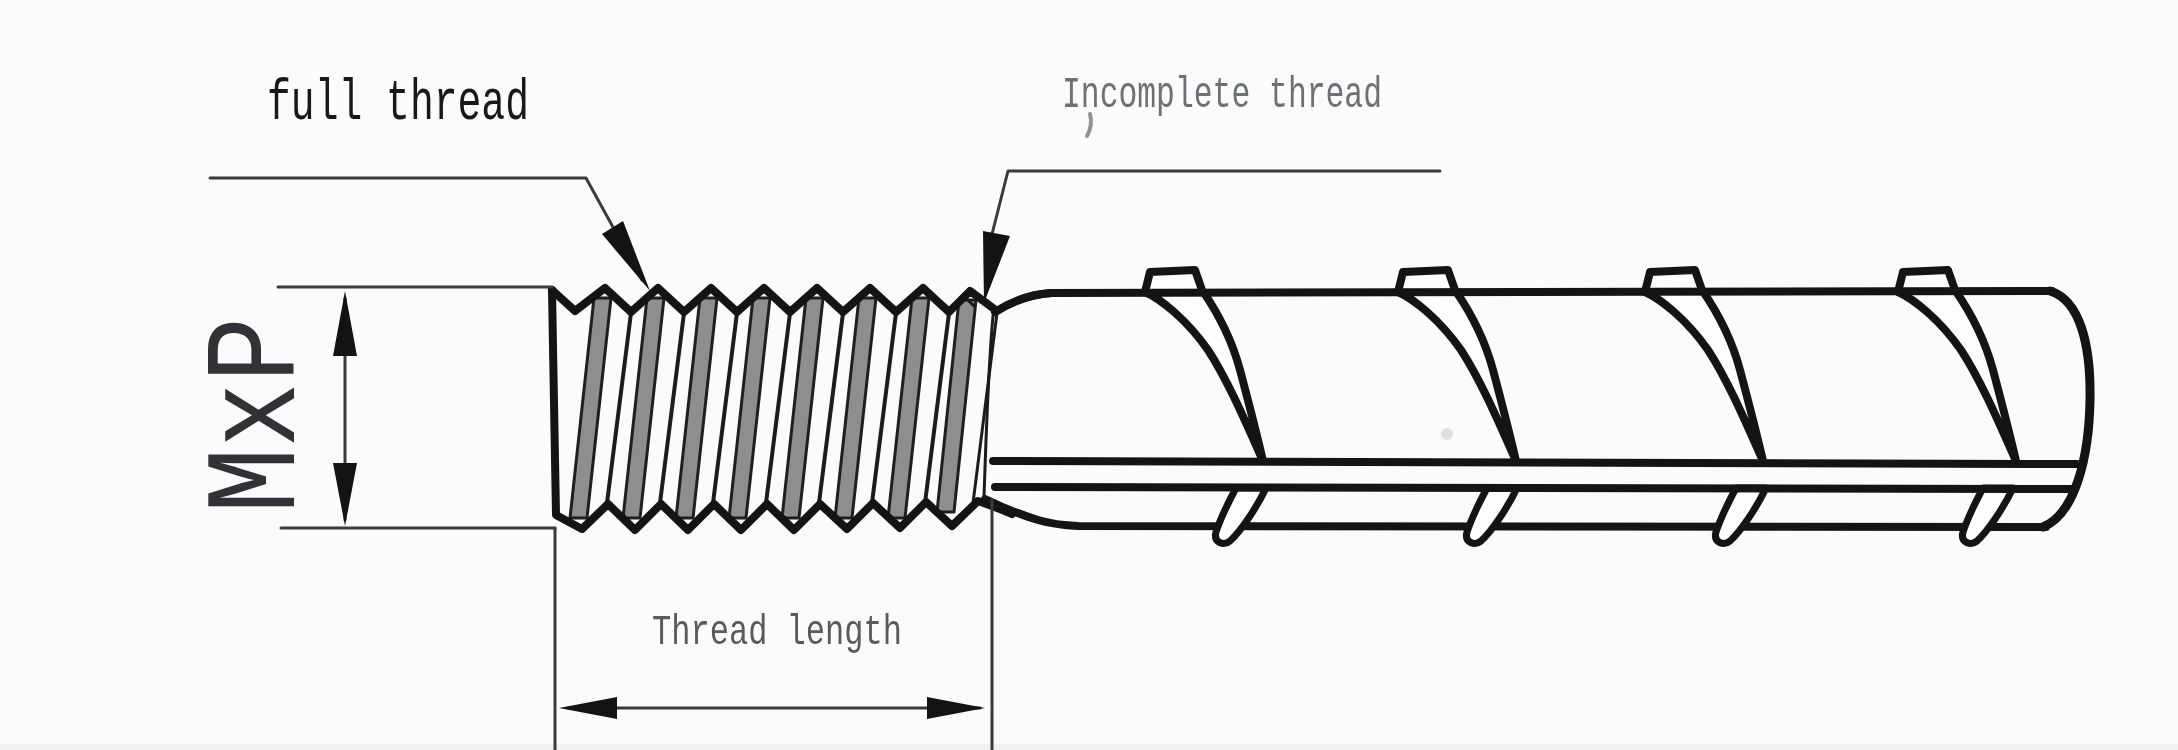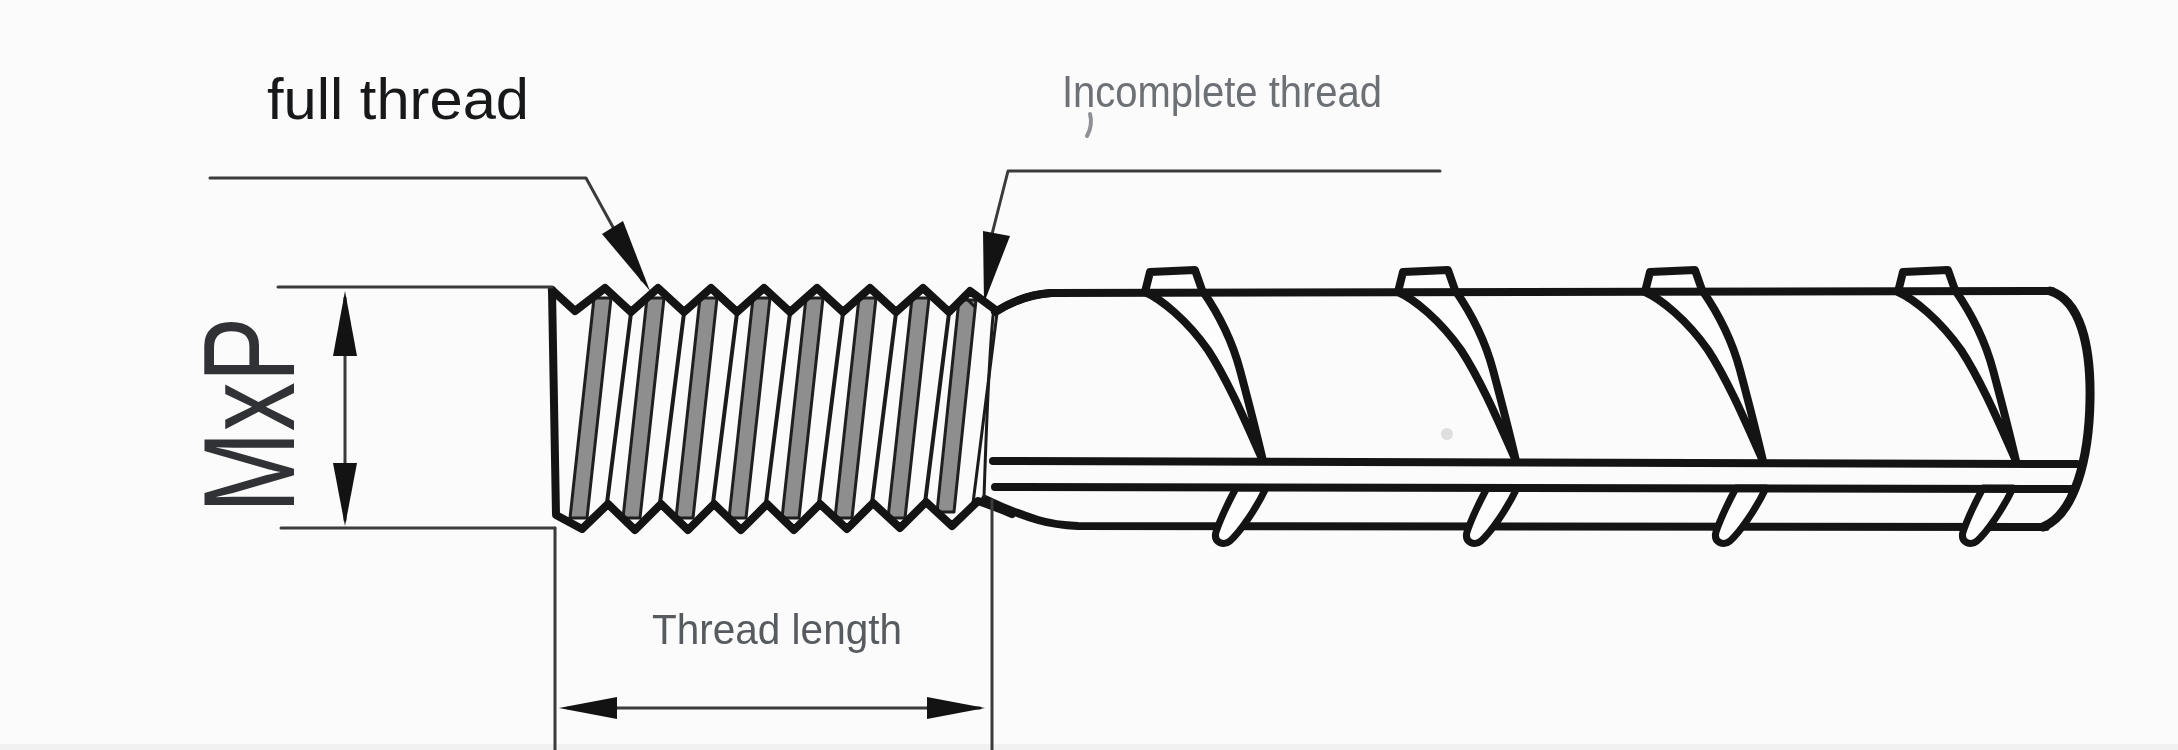--- a/index.html
+++ b/index.html
@@ -2,21 +2,21 @@
 <html><head>
 <meta charset="utf-8">
 <style>
   html, body { margin: 0; padding: 0; background: #ffffff; }
   .stage {
     position: relative;
     width: 2178px;
     height: 750px;
     background: #fbfbfb;
     overflow: hidden;
-    font-family: Liberation Sans, sans-serif;
+    font-family: Liberation Mono, monospace;
   }
   svg { display: block; }
   .outline   { fill: none; stroke: #141414; stroke-width: 8; stroke-linejoin: round; stroke-linecap: round; }
   .outline-thin { fill: none; stroke: #1c1c1c; stroke-width: 4; stroke-linecap: round; }
   .hairline  { fill: none; stroke: #1c1c1c; stroke-width: 3; stroke-linecap: round; }
   .anno      { fill: none; stroke: #3b3b3d; stroke-width: 3; stroke-linecap: round; stroke-linejoin: round; }
   .arrow     { fill: #131313; stroke: none; }
   .rib       { fill: #fdfdfd; stroke: #141414; stroke-width: 8; stroke-linejoin: round; }
   .rib-bottom{ fill: #fdfdfd; stroke: #141414; stroke-width: 7; stroke-linejoin: round; }
   .stripe    { stroke: #1f1f1f; stroke-width: 3; stroke-linejoin: round; }

